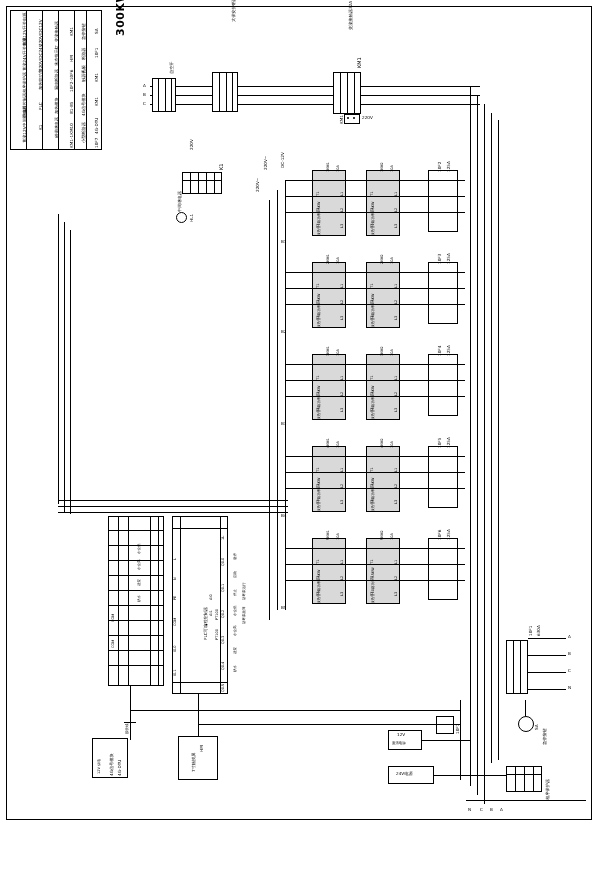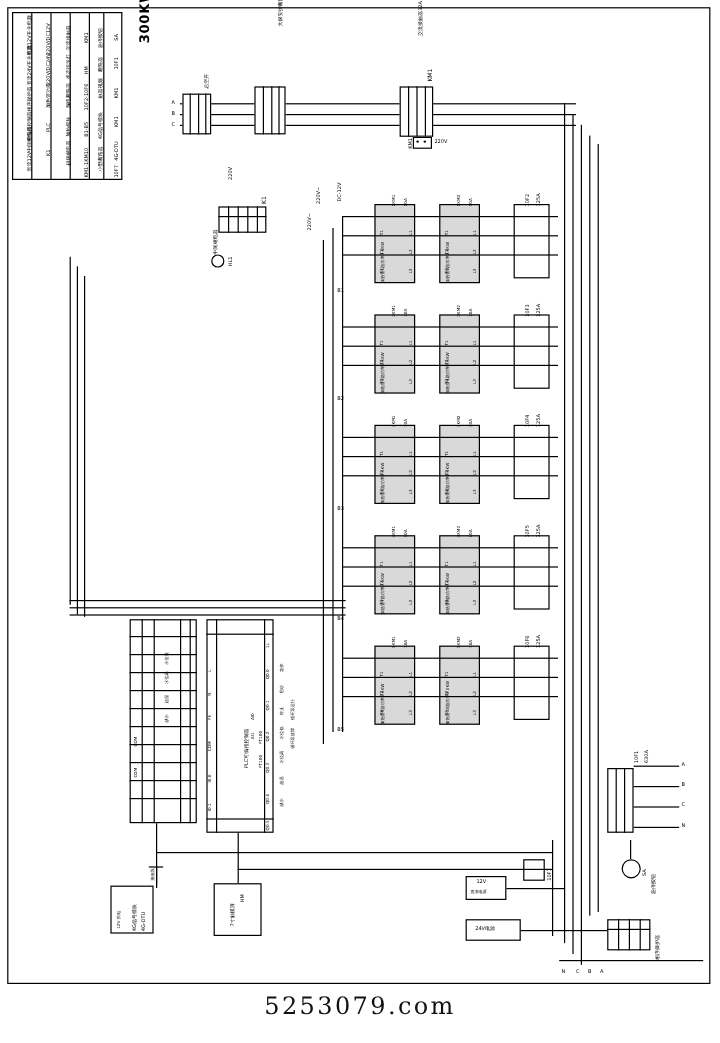--- a/index.html
+++ b/index.html
@@ -408,14 +408,13 @@
   <div class="ln h" style="left:466px;top:800px;width:120px;"></div>
 
   <div class="ln h" style="left:130px;top:710px;width:330px;"></div>
   <div class="ln h" style="left:198px;top:724px;width:262px;"></div>
   <div class="ln v" style="left:460px;top:700px;height:80px;"></div>
   <div class="ln v" style="left:198px;top:694px;height:42px;"></div>
   <div class="ln v" style="left:130px;top:686px;height:52px;"></div>
   <div class="ln h" style="left:422px;top:740px;width:48px;"></div>
   <div class="ln h" style="left:434px;top:775px;width:72px;"></div>
 
-  <div class="wm">5253079.com</div>
 </div>
 
 </body></html>

